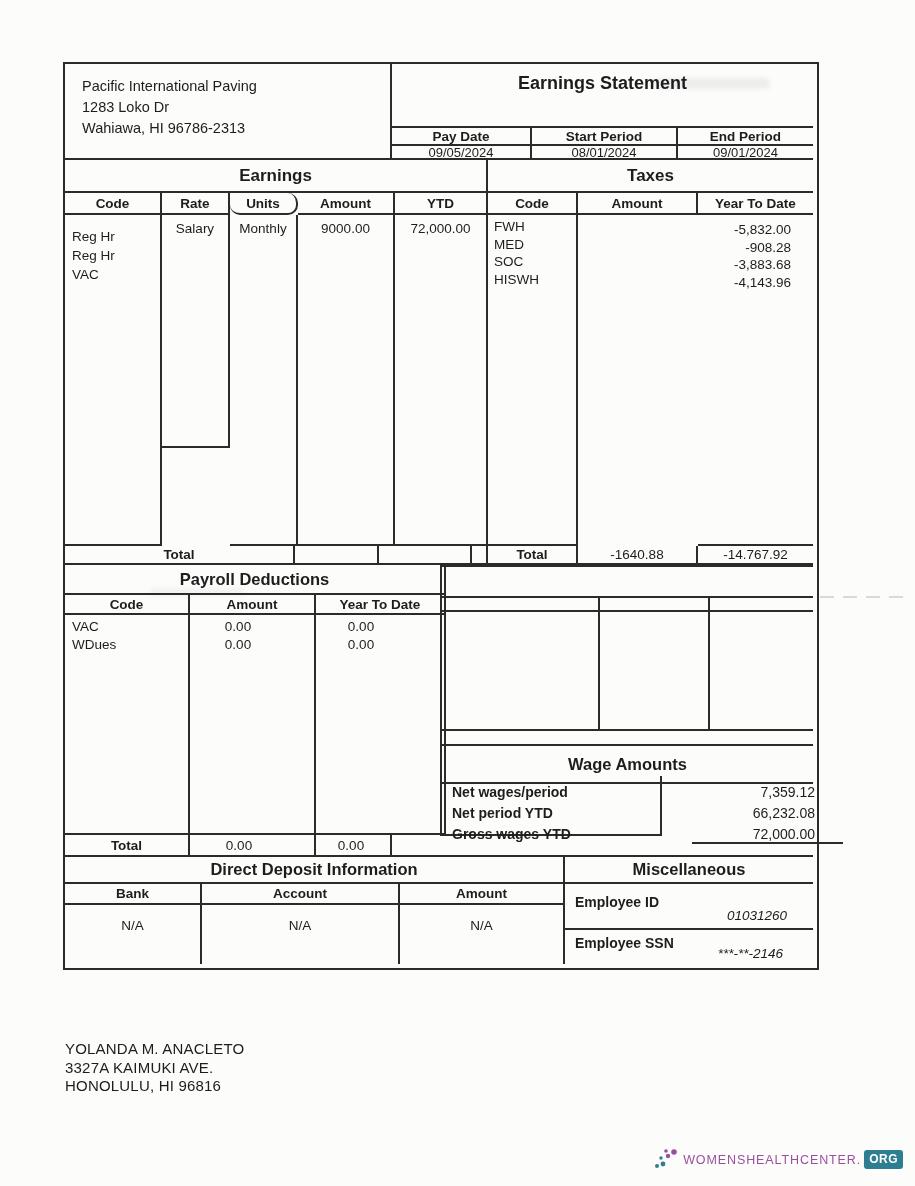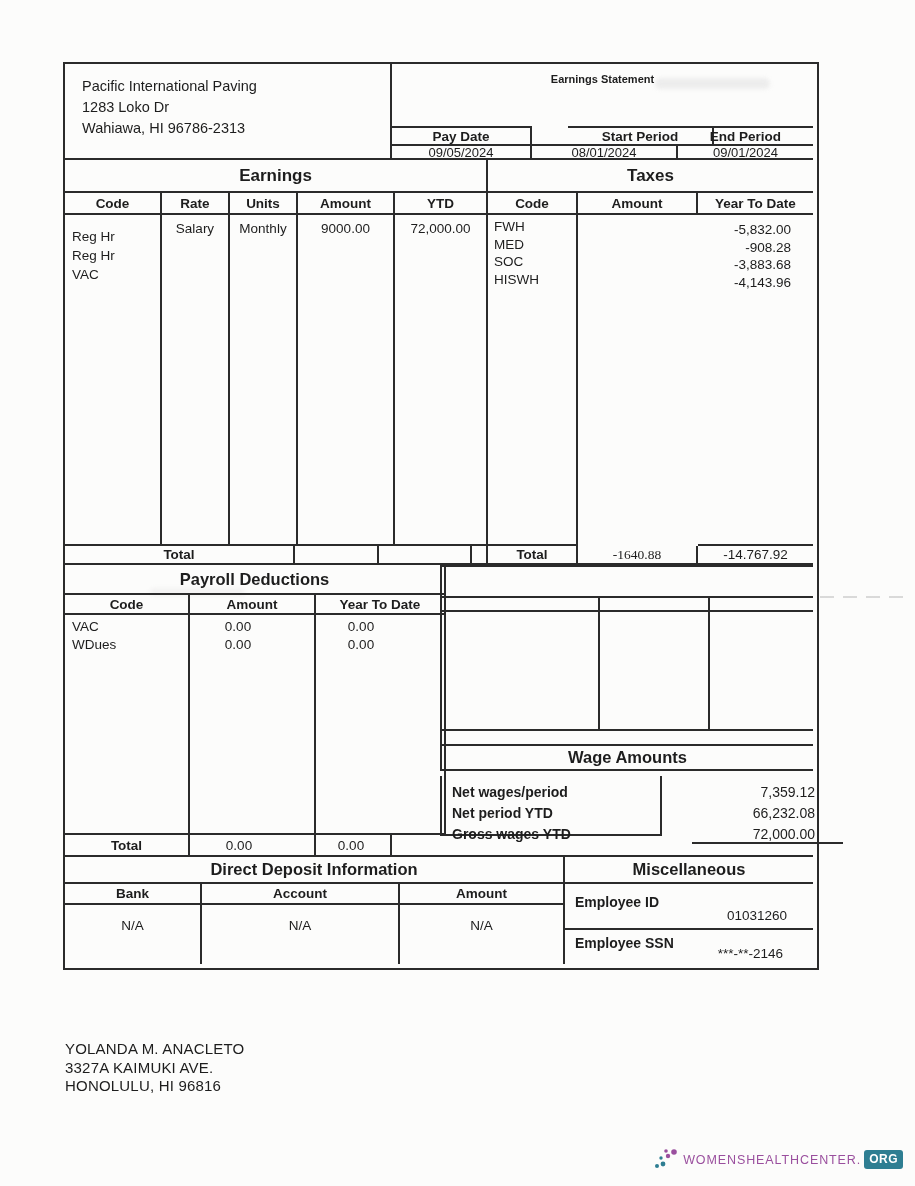--- a/index.html
+++ b/index.html
@@ -11,36 +11,36 @@
   }
   .abs{position:absolute;box-sizing:border-box;}
   .br{border-right:2px solid var(--ink);}
   .bl{border-left:2px solid var(--ink);}
   .bt{border-top:2px solid var(--ink);}
   .bb{border-bottom:2px solid var(--ink);}
   .cen{display:flex;align-items:center;justify-content:center;text-align:center;}
   .bold{font-weight:bold;}
   .doc{position:absolute;left:63px;top:62px;width:752px;height:904px;border:2px solid var(--ink);background:transparent;}
   .company{padding:12px 8px 0 17px;font-size:14.5px;line-height:21px;}
-  .title{ text-align:center;padding-top:9px;font-size:11px;font-weight:bold;}
+  .title{ text-align:center;padding-top:9px;font-size:18px;font-weight:bold;}
   .hcell{font-size:13.5px;}
   .vcell{font-size:13px;}
   .banner{font-size:17px;font-weight:bold;}
   .banner2{font-size:16.5px;font-weight:bold;}
   .colhead{font-size:13.5px;font-weight:bold;}
   .bodytxt{font-size:13.5px;}
   .lineL{padding-left:7px;}
   .codecol{padding-top:12px;line-height:19px;font-size:13.5px;}
   .taxcode{padding-top:3px;line-height:17.5px;font-size:13.5px;}
   .taxnum{padding-top:6px;line-height:17.5px;font-size:13.5px;text-align:right;}
   .pdcol{padding-top:3px;line-height:18px;font-size:13.5px;}
   .wagelabel{font-weight:bold;font-size:14px;line-height:21px;padding-left:10px;}
   .wageval{font-size:14px;line-height:21px;text-align:right;padding-right:28px;}
   .misclabel{font-weight:bold;font-size:14px;}
-  .miscval{font-size:13.5px;}
+  .miscval{font-size:13.5px;font-style:italic;}
   .recipient{font-size:15px;line-height:18.5px;letter-spacing:.2px;}
   .logo{display:flex;align-items:center;gap:3px;}
   .logo .site{font-size:12.5px;letter-spacing:.9px;}
   .logo .tld{font-size:12px;font-weight:bold;color:#fff;padding:2px 5px 3px 5px;border-radius:3px;letter-spacing:.5px;}
   .smudge{position:absolute;border-radius:6px;filter:blur(2px);}
   .scanline{position:absolute;height:2px;opacity:.55;
     background:repeating-linear-gradient(90deg,#bdbdbd 0 14px,transparent 14px 23px);}
 </style>
 </head>
 <body>
@@ -52,45 +52,45 @@
 <div class="doc">
 
   <div class="abs br bb company" style="left:0;top:0;width:327px;height:96px;">
     <div>Pacific International Paving</div>
     <div>1283 Loko Dr</div>
     <div>Wahiawa, HI 96786-2313</div>
   </div>
   <div class="abs title" style="left:327px;top:0;width:421px;height:60px;">Earnings Statement</div>
 
   <div class="abs bt br cen hcell bold" style="left:327px;top:62px;width:140px;height:18px;">Pay Date</div>
-  <div class="abs bt br cen hcell bold" style="left:467px;top:62px;width:146px;height:18px;margin-left:36px;">Start Period</div>
+  <div class="abs bt br cen hcell bold" style="left:467px;top:62px;width:146px;height:18px;">Start Period</div>
   <div class="abs bt cen hcell bold" style="left:613px;top:62px;width:135px;height:18px;">End Period</div>
 
   <div class="abs bt br bb cen vcell" style="left:327px;top:80px;width:140px;height:16px;">09/05/2024</div>
   <div class="abs bt br bb cen vcell" style="left:467px;top:80px;width:146px;height:16px;">08/01/2024</div>
   <div class="abs bt bb cen vcell" style="left:613px;top:80px;width:135px;height:16px;">09/01/2024</div>
 
   <div class="abs br bb cen banner" style="left:0;top:96px;width:423px;height:33px;">Earnings</div>
   <div class="abs bb cen banner" style="left:423px;top:96px;width:325px;height:33px;">Taxes</div>
 
   <div class="abs br bb cen colhead" style="left:0;top:129px;width:97px;height:22px;">Code</div>
   <div class="abs br bb cen colhead" style="left:97px;top:129px;width:68px;height:22px;">Rate</div>
-  <div class="abs br bb cen colhead" style="left:165px;top:129px;width:68px;height:22px;">Units</div>
+  <div class="abs br bb cen colhead" style="left:165px;top:129px;width:68px;height:22px;border-radius:10px;">Units</div>
   <div class="abs br bb cen colhead" style="left:233px;top:129px;width:97px;height:22px;">Amount</div>
   <div class="abs br bb cen colhead" style="left:330px;top:129px;width:93px;height:22px;">YTD</div>
   <div class="abs br bb cen colhead" style="left:423px;top:129px;width:90px;height:22px;">Code</div>
   <div class="abs br bb cen colhead" style="left:513px;top:129px;width:120px;height:22px;">Amount</div>
   <div class="abs bb cen colhead" style="left:633px;top:129px;width:115px;height:22px;">Year To Date</div>
 
   <div class="abs br bb codecol lineL" style="left:0;top:151px;width:97px;height:331px;">
     <div>Reg Hr</div>
     <div>Reg Hr</div>
     <div>VAC</div>
   </div>
-  <div class="abs br bb codecol" style="left:97px;top:151px;width:68px;height:331px;text-align:center;padding-top:4px;">
+  <div class="abs br bb codecol" style="left:97px;top:151px;width:68px;height:233px;text-align:center;padding-top:4px;">
     <div>Salary</div>
   </div>
   <div class="abs br bb codecol" style="left:165px;top:151px;width:68px;height:331px;text-align:center;padding-top:4px;">
     <div>Monthly</div>
   </div>
   <div class="abs br bb codecol" style="left:233px;top:151px;width:97px;height:331px;text-align:center;padding-top:4px;">
     <div>9000.00</div>
   </div>
   <div class="abs br bb codecol" style="left:330px;top:151px;width:93px;height:331px;text-align:center;padding-top:4px;">
     <div>72,000.00</div>
@@ -107,21 +107,21 @@
     <div>-908.28</div>
     <div>-3,883.68</div>
     <div>-4,143.96</div>
   </div>
 
   <div class="abs br bb cen bodytxt bold" style="left:0;top:482px;width:230px;height:19px;">Total</div>
   <div class="abs br bb" style="left:230px;top:482px;width:84px;height:19px;"></div>
   <div class="abs br bb" style="left:314px;top:482px;width:93px;height:19px;"></div>
   <div class="abs br bb" style="left:407px;top:482px;width:16px;height:19px;"></div>
   <div class="abs br bb cen bodytxt bold" style="left:423px;top:482px;width:90px;height:19px;">Total</div>
-  <div class="abs br bb cen bodytxt" style="left:513px;top:482px;width:120px;height:19px;font-family:Liberation Serif, serif;">-1640.88</div>
+  <div class="abs br bb cen bodytxt" style="left:513px;top:482px;width:120px;height:19px;">-1640.88</div>
   <div class="abs bb cen bodytxt" style="left:633px;top:482px;width:115px;height:19px;">-14.767.92</div>
 
   <div class="abs br bb cen banner2" style="left:0;top:501px;width:381px;height:30px;">Payroll Deductions</div>
 
   <div class="abs br bb cen colhead" style="left:0;top:531px;width:125px;height:20px;">Code</div>
   <div class="abs br bb cen colhead" style="left:125px;top:531px;width:126px;height:20px;">Amount</div>
   <div class="abs br bb cen colhead" style="left:251px;top:531px;width:130px;height:20px;">Year To Date</div>
 
   <div class="abs br bb pdcol lineL" style="left:0;top:551px;width:125px;height:220px;">
     <div>VAC</div>
@@ -142,21 +142,21 @@
 
   <div class="abs bl bt bb" style="left:375px;top:501px;width:373px;height:33px;"></div>
   <div class="abs bl br bb" style="left:375px;top:534px;width:160px;height:14px;"></div>
   <div class="abs br bb" style="left:535px;top:534px;width:110px;height:14px;"></div>
   <div class="abs bb" style="left:645px;top:534px;width:103px;height:14px;"></div>
   <div class="abs bl br bb" style="left:375px;top:548px;width:160px;height:119px;"></div>
   <div class="abs br bb" style="left:535px;top:548px;width:110px;height:119px;"></div>
   <div class="abs bb" style="left:645px;top:548px;width:103px;height:119px;"></div>
   <div class="abs bl bb" style="left:375px;top:667px;width:373px;height:15px;"></div>
 
-  <div class="abs bl bb cen banner2" style="left:375px;top:682px;width:373px;height:25px;text-align:right;">Wage Amounts</div>
+  <div class="abs bl bb cen banner2" style="left:375px;top:682px;width:373px;height:38px;text-align:right;">Wage Amounts</div>
 
   <div class="abs bl br bb" style="left:375px;top:712px;width:222px;height:60px;padding-top:6px;">
     <div class="wagelabel">Net wages/period</div>
     <div class="wagelabel">Net period YTD</div>
     <div class="wagelabel">Gross wages YTD</div>
   </div>
   <div class="abs bb" style="left:597px;top:712px;width:151px;height:68px;padding-top:6px;margin-left:30px;">
     <div class="wageval">7,359.12</div>
     <div class="wageval">66,232.08</div>
     <div class="wageval">72,000.00</div>

